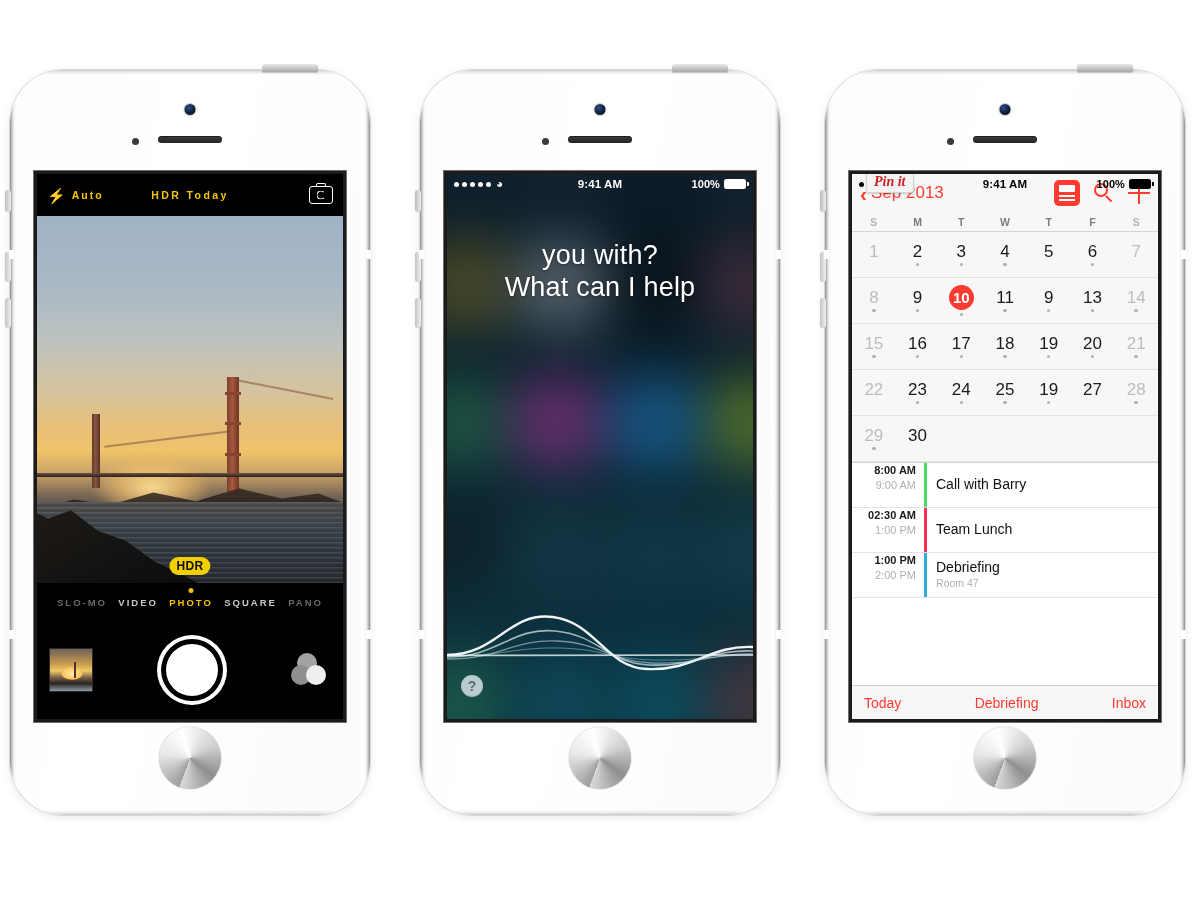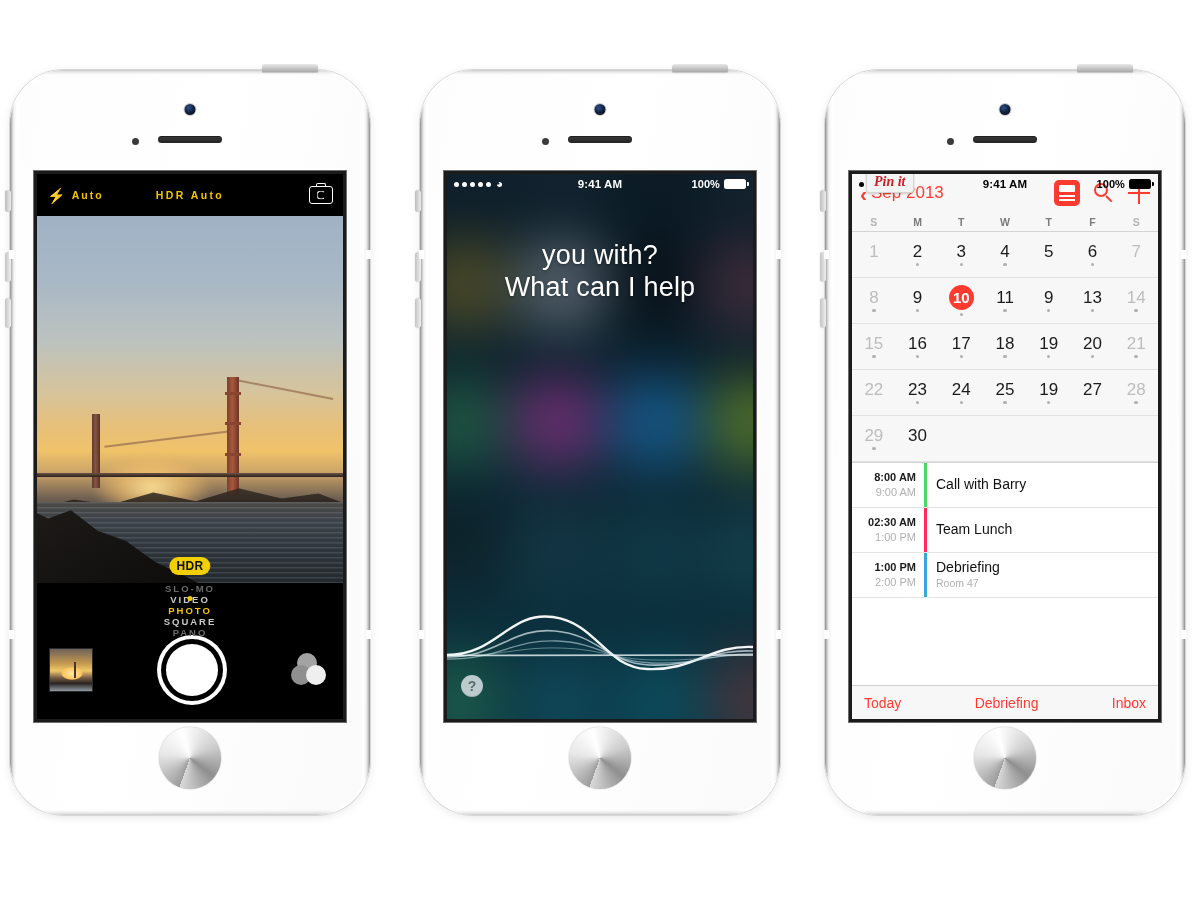--- a/index.html
+++ b/index.html
@@ -174,21 +174,21 @@
   .cable { position:absolute; height:2px; background:transparent;
     border-top:2px solid rgba(160,110,85,.85); }
   .vf-hdr-badge {
     position:absolute; left:50%; bottom:8px; transform:translateX(-50%);
     background:#f2d000; color:#111; font-size:12px; font-weight:bold;
     letter-spacing:.4px; padding:2px 7px; border-radius:9px;
   }
 
   .cam-modes {
     position:absolute; left:0; right:0; top:409px; height:38px; background:#000;
-    display:flex; align-items:center; justify-content:space-between; padding:0 20px; z-index:10;flex-direction:column;
+    display:flex; align-items:center; justify-content:space-between; padding:0 20px; z-index:10;
   }
   .mode { font-size:9.5px; letter-spacing:2px; font-weight:bold; color:#c9c9c9; white-space:nowrap; }
   .mode.dim { color:#6a6a6a; }
   .mode.active { color:#f5c400; position:relative; }
   .mode.active::before { content:''; position:absolute; left:50%; top:-9px; transform:translateX(-50%);
     width:5px; height:5px; border-radius:50%; background:#f5c400; }
 
   .cam-bottom { position:absolute; left:0; right:0; top:447px; bottom:0; background:#000;
     display:flex; align-items:center; justify-content:space-between; padding:0 12px; }
   .thumb { width:44px; height:44px; overflow:hidden; border:1px solid #2a2a2a; position:relative; }
@@ -262,21 +262,21 @@
   .cal-cell.wk .cal-num { color:#bdbdbd; }
   .cal-cell.today .cal-num {
     background:#ff3b30; color:#fff; width:25px; height:25px; border-radius:50%;
     display:flex; align-items:center; justify-content:center; font-size:15px; font-weight:bold;
   }
   .cal-dot { width:3.5px; height:3.5px; border-radius:50%; background:#b0b0b0; }
   .cal-dot.hide { background:transparent; }
 
   .cal-events { flex:1; background:#fff; overflow:hidden; border-top:1px solid #d4d4d4; }
   .ev { display:flex; height:45px; border-bottom:1px solid #e4e4e4; align-items:stretch; }
-  .ev-time { width:72px; display:flex; flex-direction:column; justify-content:center; align-items:flex-end; padding-right:8px; }
+  .ev-time { width:72px; display:flex; flex-direction:column; justify-content:flex-start; align-items:flex-end; padding-right:8px; }
   .ev-t1 { font-size:11px; font-weight:bold; color:#1b1b1b; line-height:1.35; }
   .ev-t2 { font-size:11px; color:#b0b0b0; line-height:1.35; }
   .ev-bar { width:3px; }
   .ev-body { flex:1; display:flex; flex-direction:column; justify-content:center; padding-left:9px; }
   .ev-title { font-size:14px; color:#111; line-height:1.25; }
   .ev-loc { font-size:10.5px; color:#b0b0b0; line-height:1.3; }
 
   .cal-tabs { height:34px; background:#f7f7f7; border-top:1px solid #cfcfcf;
     display:flex; align-items:center; justify-content:space-between; padding:0 12px; }
   .cal-tab { color:#ff3b30; font-size:14px; }
@@ -303,21 +303,21 @@
 
     <div class="screen">
       <div class="screen-inner">
         <div class="cam-root">
 
           <div class="cam-top">
             <div class="cam-flash">
               <span class="bolt">⚡</span>
               <span>Auto</span>
             </div>
-            <div class="cam-hdr-label">HDR Auto</div>
+            <div class="cam-hdr-label">HDR Today</div>
             <div class="cam-switch">
               <span class="hump"></span>
               <span class="body"></span>
               <span class="circ"></span>
             </div>
           </div>
 
           <div class="viewfinder">
             <div class="vf-sky"></div>
             <div class="vf-sun"></div>

